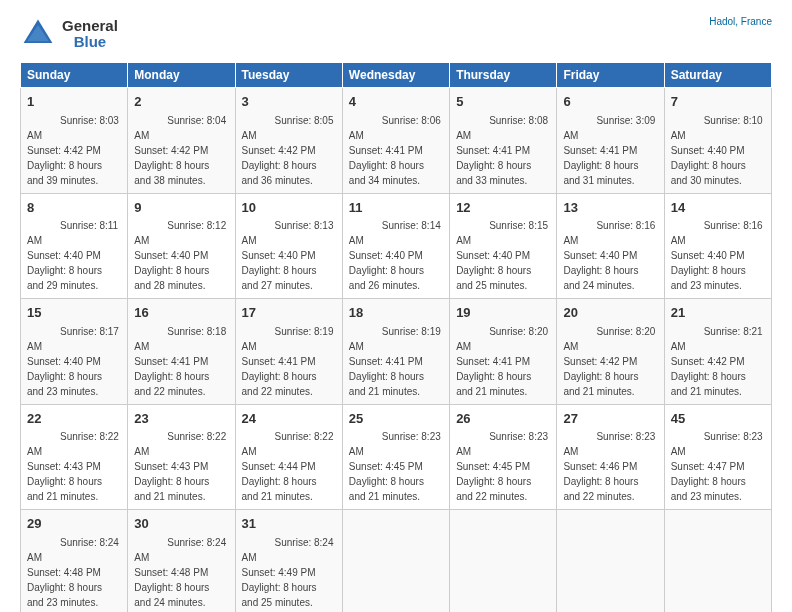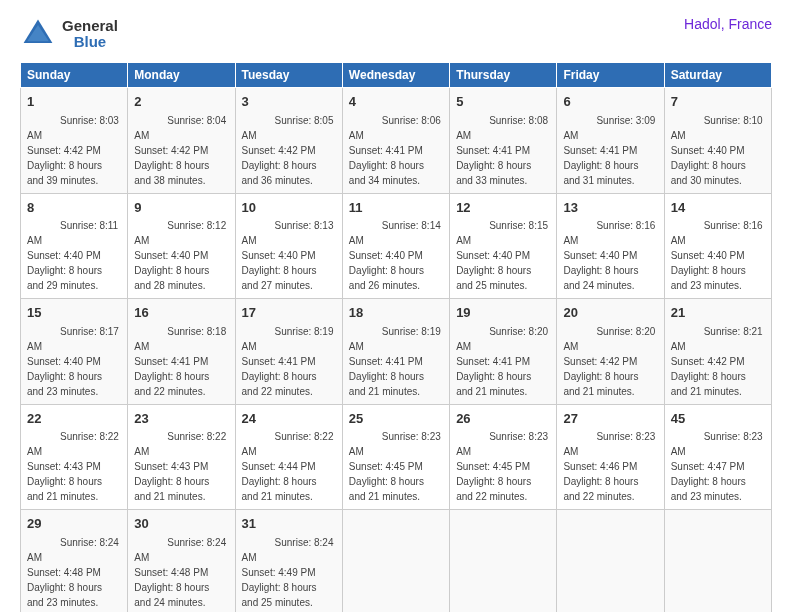--- a/index.html
+++ b/index.html
@@ -49,22 +49,22 @@
     }
     .title-section {
       text-align: right;
     }
     .month-title {
       font-size: 32px;
       font-weight: normal;
       color: #222;
     }
     .location {
-      font-size: 14px;
-      color: #6d28d9;
+      font-size: 10px;
+      color: #0369a1;
     }
     .calendar {
       width: 100%;
       border-collapse: collapse;
       font-size: 10.5px;
     }
     .calendar thead th {
       background: #2e6db4;
       color: #fff;
       text-align: left;

